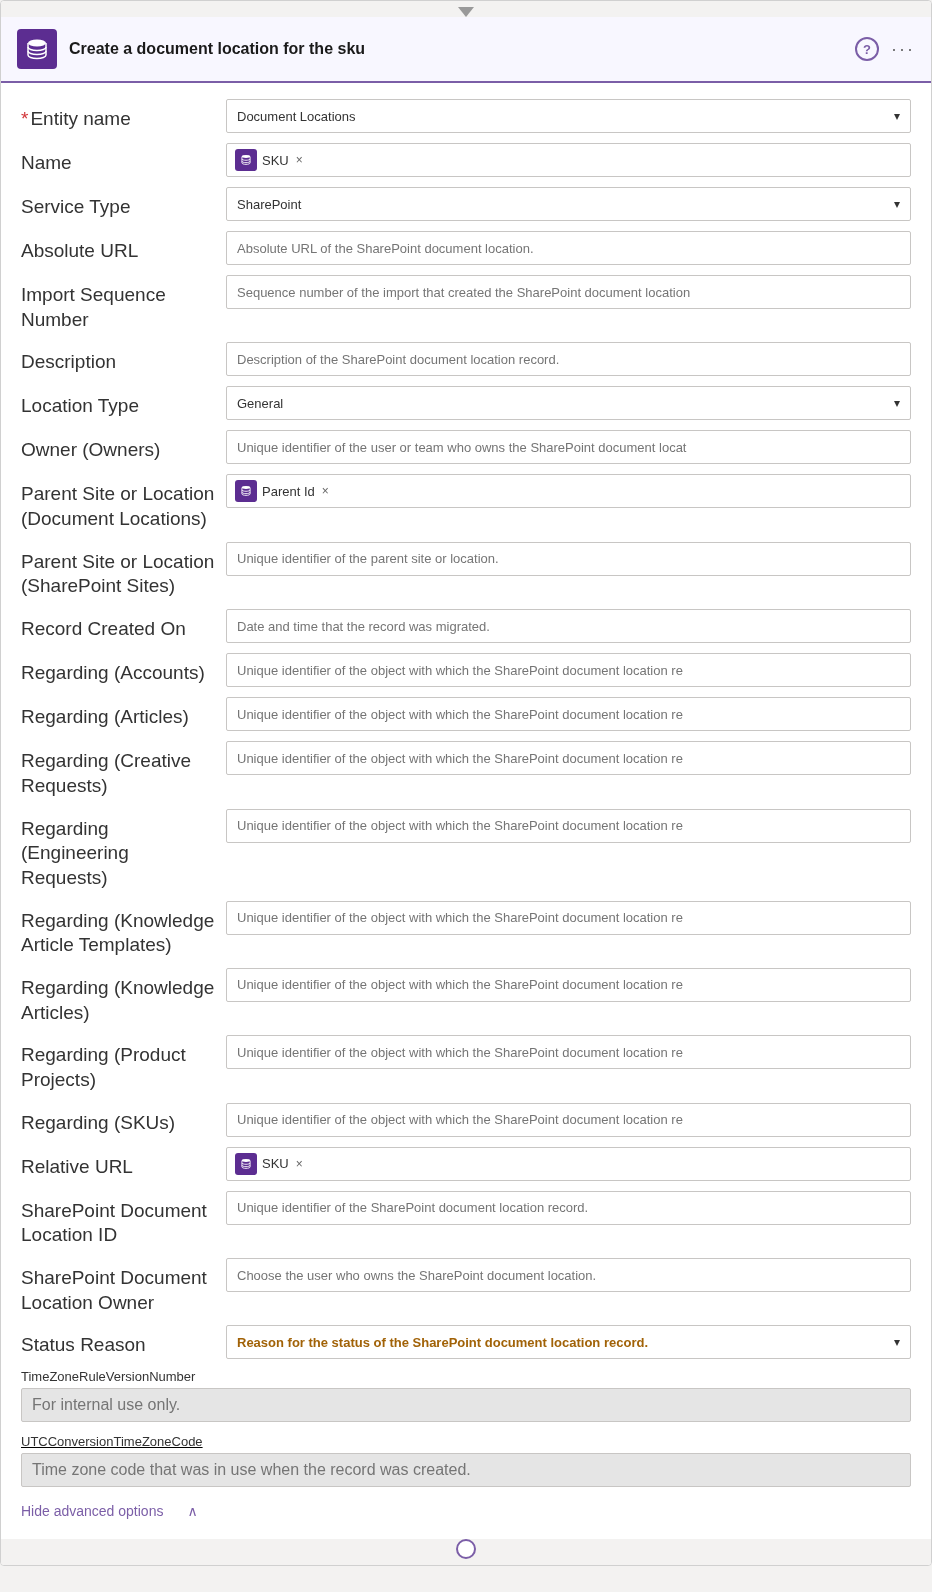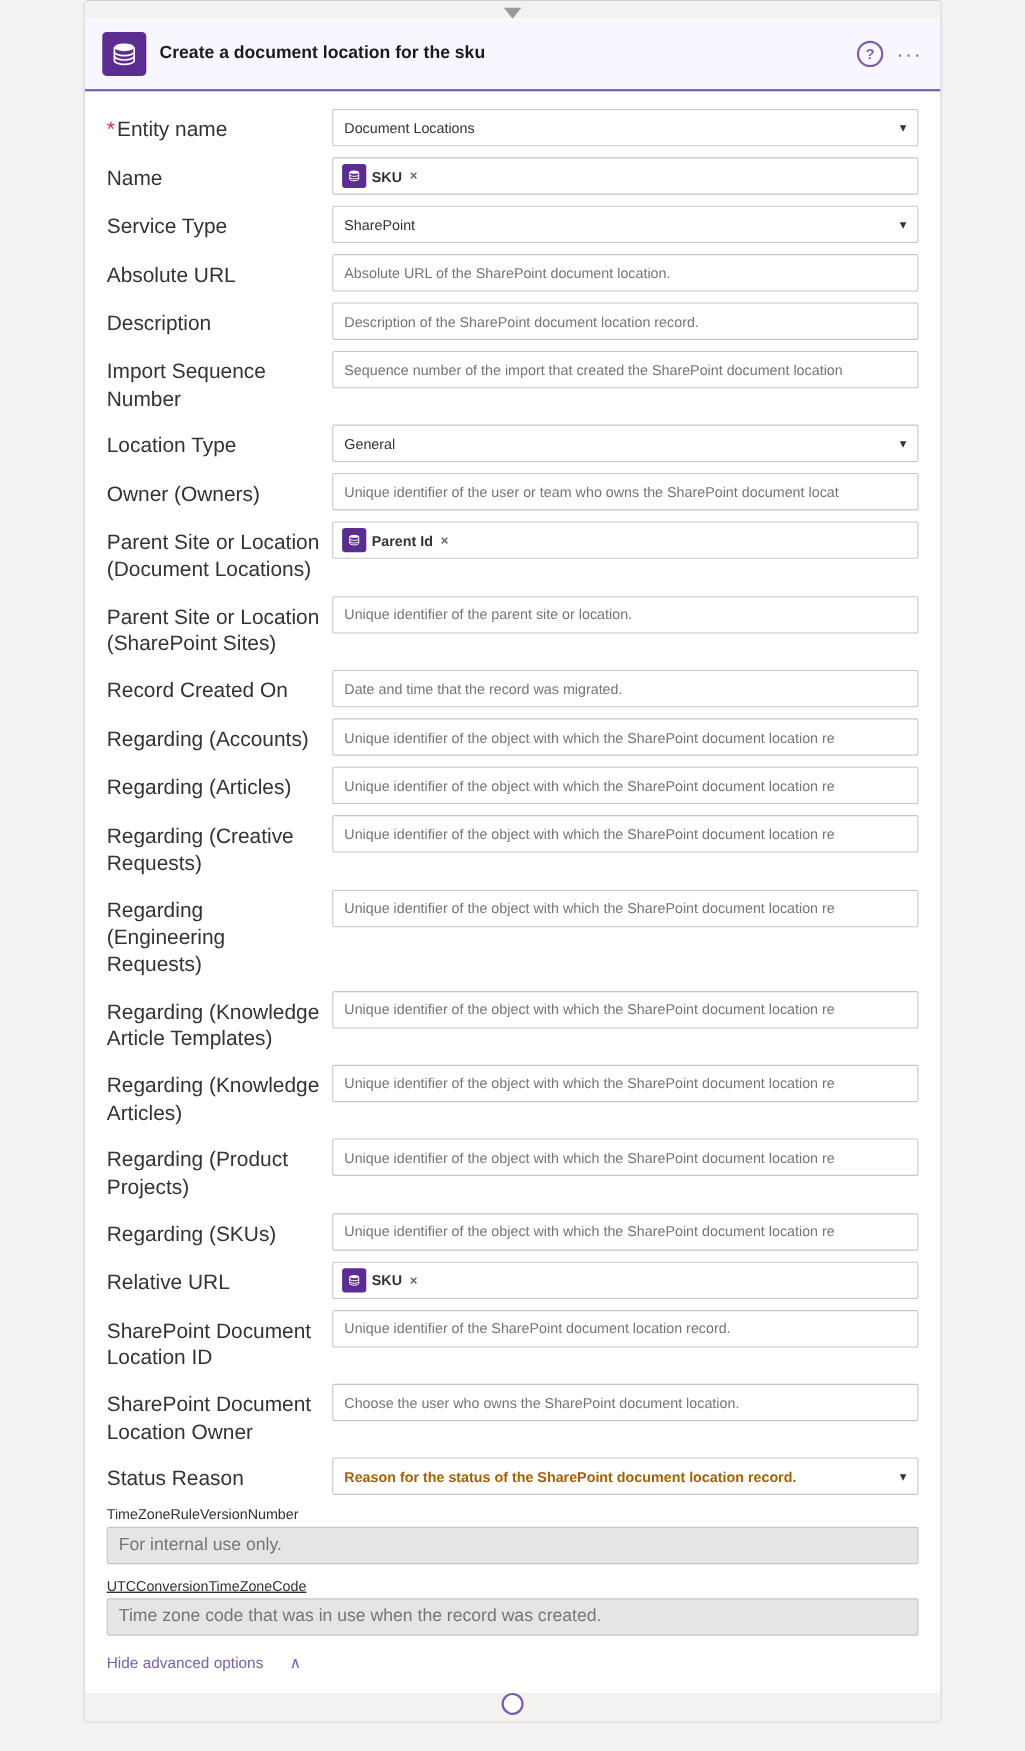--- a/index.html
+++ b/index.html
@@ -5,21 +5,21 @@
     * { box-sizing: border-box; margin: 0; padding: 0; }
     body {
       font-family: 'Segoe UI', sans-serif;
       background: #f3f2f1;
       display: flex;
       justify-content: center;
       align-items: flex-start;
       min-height: 1592px;
     }
     .panel {
-      width: 780px;
+      width: 932px;
       background: #fff;
       border: 1px solid #d0d0d0;
       border-radius: 4px;
       overflow: hidden;
     }
     .panel-header {
       background: #f8f7ff;
       border-bottom: 2px solid #7b5ea7;
       padding: 12px 16px;
       display: flex;
@@ -145,21 +145,20 @@
       width: 100%;
       border: 1px solid #c8c6c4;
       border-radius: 2px;
       padding: 5px 8px;
       font-size: 13px;
       background: #fff;
       display: flex;
       align-items: center;
       gap: 6px;
       min-height: 34px;
-      font-weight: bold;
     }
     .tag {
       display: flex;
       align-items: center;
       gap: 5px;
       background: #fff;
     }
     .tag-icon {
       width: 22px; height: 22px;
       background: #5c2d91;
@@ -283,30 +282,30 @@
     </div>
 
     <div class="form-row">
       <div class="form-label">Absolute URL</div>
       <div class="form-control">
         <input class="input-box" type="text" placeholder="Absolute URL of the SharePoint document location." style="">
       </div>
     </div>
 
     <div class="form-row">
+      <div class="form-label">Import Sequence Number</div>
+      <div class="form-control">
+        <input class="input-box" type="text" placeholder="Sequence number of the import that created the SharePoint document location" style="">
+      </div>
+    </div>
+
+    <div class="form-row">
       <div class="form-label">Description</div>
       <div class="form-control">
         <input class="input-box" type="text" placeholder="Description of the SharePoint document location record." style="">
-      </div>
-    </div>
-
-    <div class="form-row">
-      <div class="form-label">Import Sequence Number</div>
-      <div class="form-control">
-        <input class="input-box" type="text" placeholder="Sequence number of the import that created the SharePoint document location" style="">
       </div>
     </div>
 
     <div class="form-row">
       <div class="form-label">Location Type</div>
       <div class="form-control">
         <div class="select-box">
           <span>General</span>
           <span class="chevron">▾</span>
         </div>

